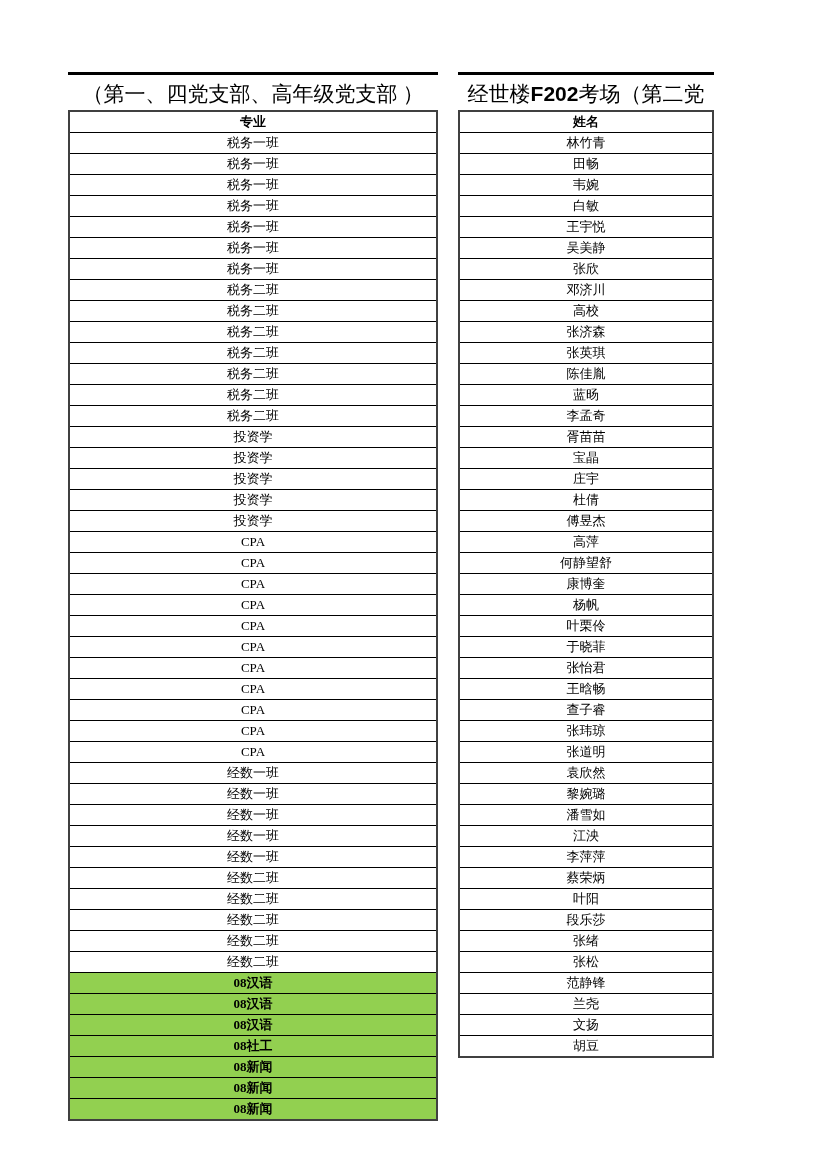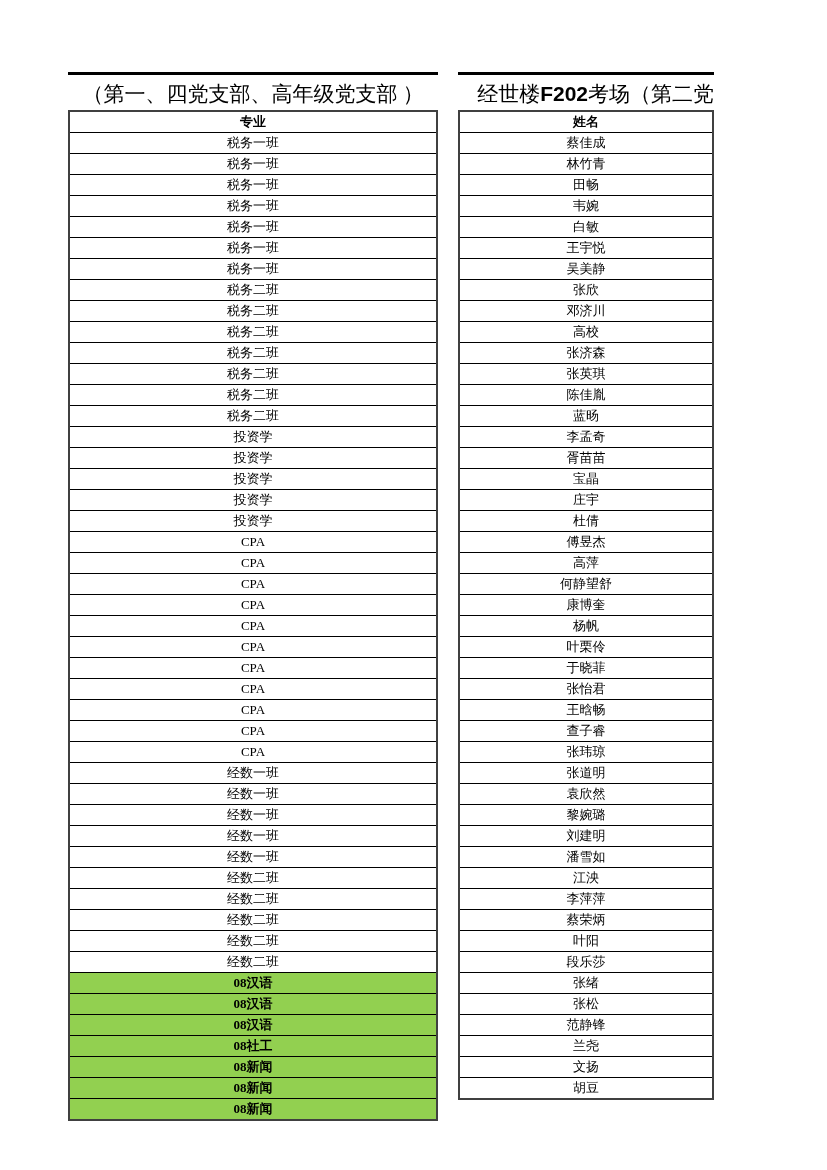--- a/index.html
+++ b/index.html
@@ -20,21 +20,21 @@
   
   .title-cell{
     border-top:3px solid #000;
     height:38px;
     line-height:38px;
     white-space:nowrap;
     overflow:hidden;
     box-sizing:border-box;
   }
   .title-cell.left{font-size:21px;text-align:center;letter-spacing:0px;}
-  .title-cell.right{font-size:21px;text-align:right;}
+  .title-cell.right{font-size:21px;text-align:center;}
   .title-cell.right .f202{
     font-family:"Liberation Sans","DejaVu Sans",sans-serif;
     font-weight:bold;
   }
 
   
   table.grid{
     border-collapse:collapse;
     width:100%;
     table-layout:fixed;
@@ -219,23 +219,20 @@
       <span>经世楼</span><span class="f202">F202</span><span>考场（第二党</span>
     </div>
     <table class="grid">
       <thead>
         <tr>
           <th>姓名</th>
         </tr>
       </thead>
       <tbody id="right-body">
           <tr>
-            <td>蔡佳成</td>
-          </tr>
-          <tr>
             <td>林竹青</td>
           </tr>
           <tr>
             <td>田畅</td>
           </tr>
           <tr>
             <td>韦婉</td>
           </tr>
           <tr>
             <td>白敏</td>
@@ -316,23 +313,20 @@
             <td>张玮琼</td>
           </tr>
           <tr>
             <td>张道明</td>
           </tr>
           <tr>
             <td>袁欣然</td>
           </tr>
           <tr>
             <td>黎婉璐</td>
-          </tr>
-          <tr>
-            <td>刘建明</td>
           </tr>
           <tr>
             <td>潘雪如</td>
           </tr>
           <tr>
             <td>江泱</td>
           </tr>
           <tr>
             <td>李萍萍</td>
           </tr>

